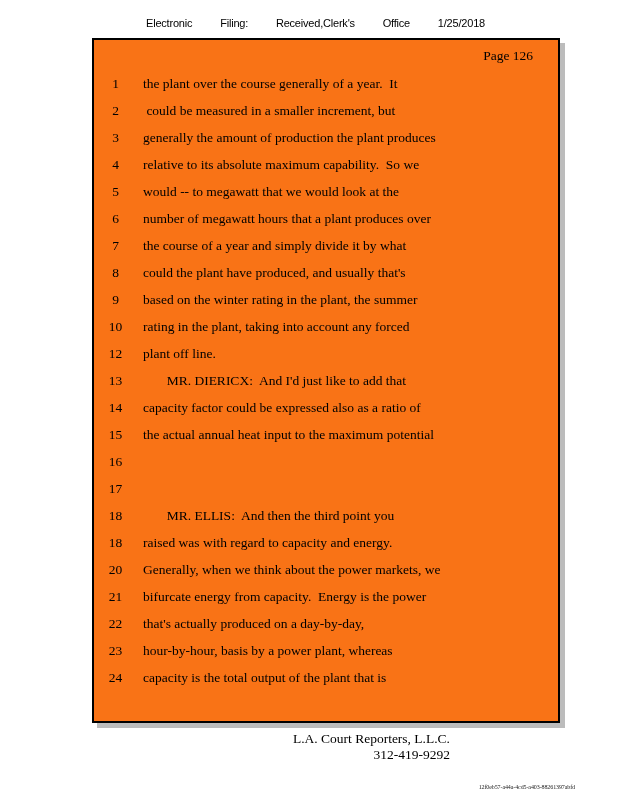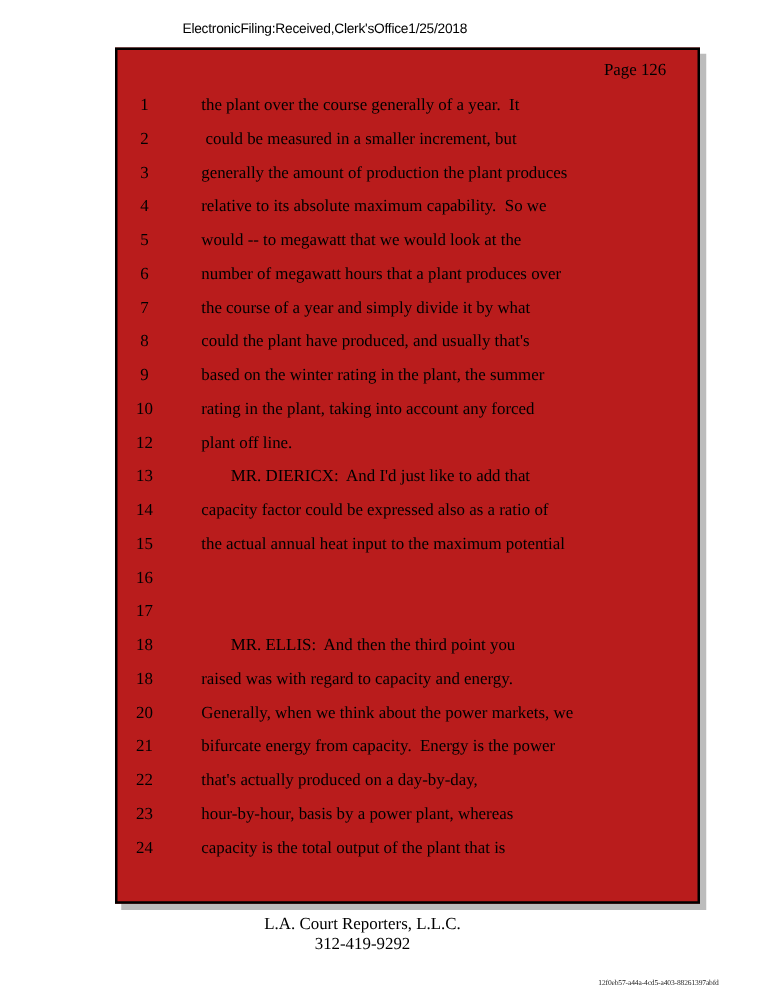--- a/index.html
+++ b/index.html
@@ -12,35 +12,35 @@
     overflow: hidden;
   }
 
   
   .header-bar {
     position: absolute;
     top: 17px;
     left: 146px;
     width: 339px;
     display: flex;
-    justify-content: flex-start;
+    justify-content: space-between;
     font-family: "Liberation Sans", sans-serif;
     font-size: 11px;
     letter-spacing: -0.2px;
     white-space: nowrap;
   }
 
   
   .page-box {
     position: absolute;
     left: 92px;
     top: 38px;
     width: 468px;
     height: 685px;
-    background: #b91c1c;
+    background: #f97316;
     border: 2px solid #000000;
     box-shadow: 5px 5px 0 #bcbcbc;
   }
   .page-label {
     position: absolute;
     top: 8px;
     right: 25px;
     font-size: 13.5px;
   }
   .lines {
@@ -56,31 +56,31 @@
   }
   .t-num {
     display: inline-block;
     width: 27px;
     margin-left: 8px;
     text-align: center;
     flex: 0 0 auto;
   }
   .t-text {
     display: inline-block;
-    margin-left: 32px;
+    margin-left: 14px;
     white-space: pre;
   }
 
   
   .footer {
     position: absolute;
     left: 130px;
     top: 731px;
     width: 320px;
-    text-align: center;
+    text-align: right;
     font-size: 13.5px;
     line-height: 15.5px;
   }
 
   
   .doc-id {
     position: absolute;
     top: 783px;
     right: 43px;
     font-size: 6px;

